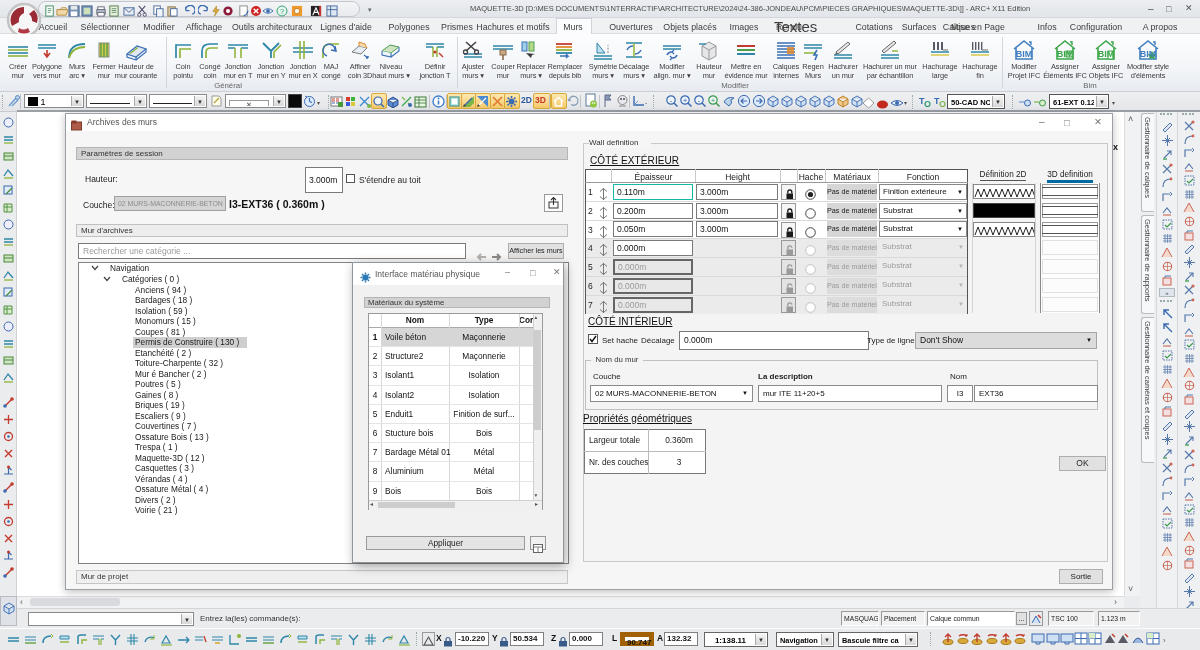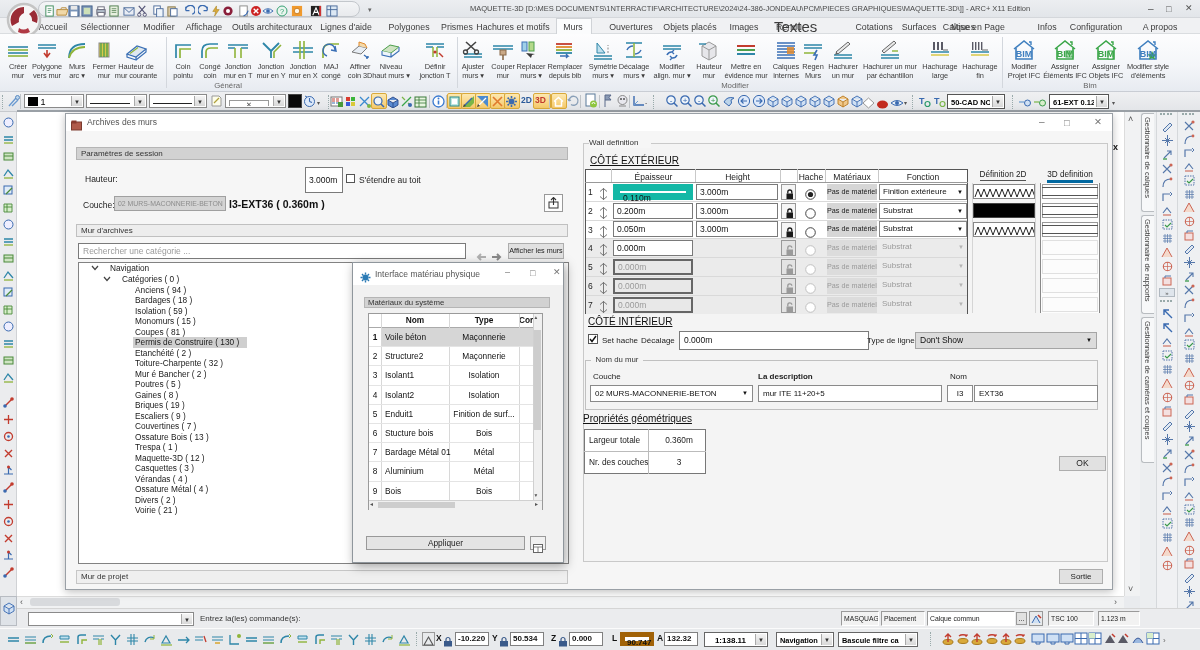--- a/index.html
+++ b/index.html
@@ -1102,21 +1102,21 @@
 <div style="position:absolute;left:695px;top:169px;width:1px;height:13px;background:#c9c9c9;"></div>
 <div style="position:absolute;left:780px;top:169px;width:1px;height:13px;background:#c9c9c9;"></div>
 <div style="position:absolute;left:797px;top:169px;width:1px;height:13px;background:#c9c9c9;"></div>
 <div style="position:absolute;left:825px;top:169px;width:1px;height:13px;background:#c9c9c9;"></div>
 <div style="position:absolute;left:878px;top:169px;width:1px;height:13px;background:#c9c9c9;"></div>
 <div style="position:absolute;left:586px;top:183.0px;width:381px;height:17.8px;background:#ffffff;"></div>
 <div style="position:absolute;left:588px;top:187.0px;font-size:8.5px;color:#222;white-space:nowrap;line-height:10.5px;">1</div>
 <div style="position:absolute;left:598px;top:186.0px;width:11px;height:12px;"><svg width="11" height="12" viewBox="0 0 11 12" style="">
       <path d="M5.5,0 v12 M2,3.5 l3.5,-3 3.5,3 M2,8.5 l3.5,3 3.5,-3" fill="none" stroke="#777" stroke-width="1"></path>
     </svg></div>
-<div style="position:absolute;left:613px;top:183.8px;width:80px;height:16px;background:#fff;border:7px solid #14b8a6;font-size:8.5px;line-height:14px;padding-left:3px;color:#111;">0.110m</div>
+<div style="position:absolute;left:613px;top:183.8px;width:80px;height:16px;background:#fff;border:1px solid #14b8a6;font-size:8.5px;line-height:14px;padding-left:3px;color:#111;">0.110m</div>
 <div style="position:absolute;left:696px;top:183.8px;width:82px;height:16px;background:#fff;border:1px solid #7a7a7a;font-size:8.5px;line-height:14px;padding-left:3px;color:#111;">3.000m</div>
 <div style="position:absolute;left:781px;top:184.0px;width:15px;height:16px;background:#f5f5f5;border:1px solid #999;"></div>
 <div style="position:absolute;left:784px;top:186.0px;width:11px;height:12px;"><svg width="11" height="12" viewBox="0 0 11 12" style="">
       <rect x="2.5" y="5.5" width="6.5" height="5.5" fill="#1a1a1a"></rect>
       <path d="M3.8,5.5 V4 a2,2 0 0 1 4,0 V5.5" fill="none" stroke="#1a1a1a" stroke-width="1.3"></path>
     </svg></div>
 <div style="position:absolute;left:805px;top:186.0px;width:11px;height:11px;"><svg width="11" height="11" viewBox="0 0 11 11" style="">
       <circle cx="5.5" cy="5.5" r="4.8" fill="#fff" stroke="#444"></circle>
       <circle cx="5.5" cy="5.5" r="2.6" fill="#222"></circle>
     </svg></div>

